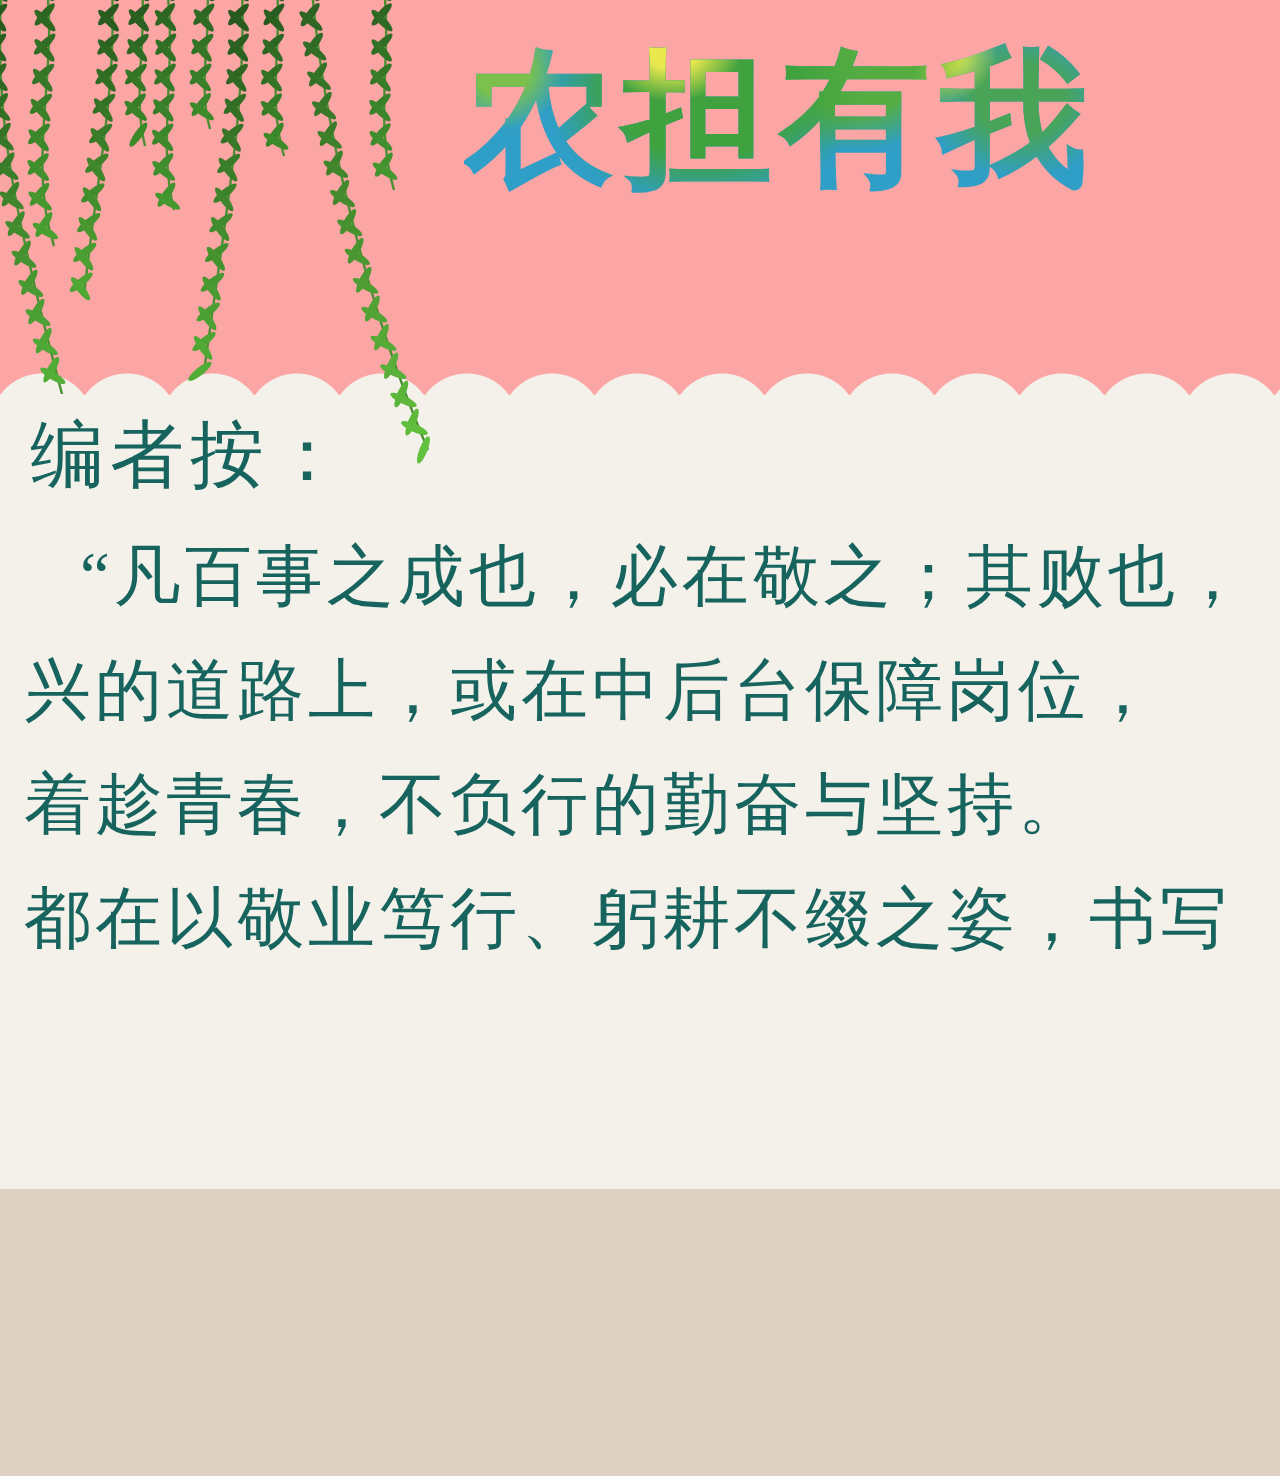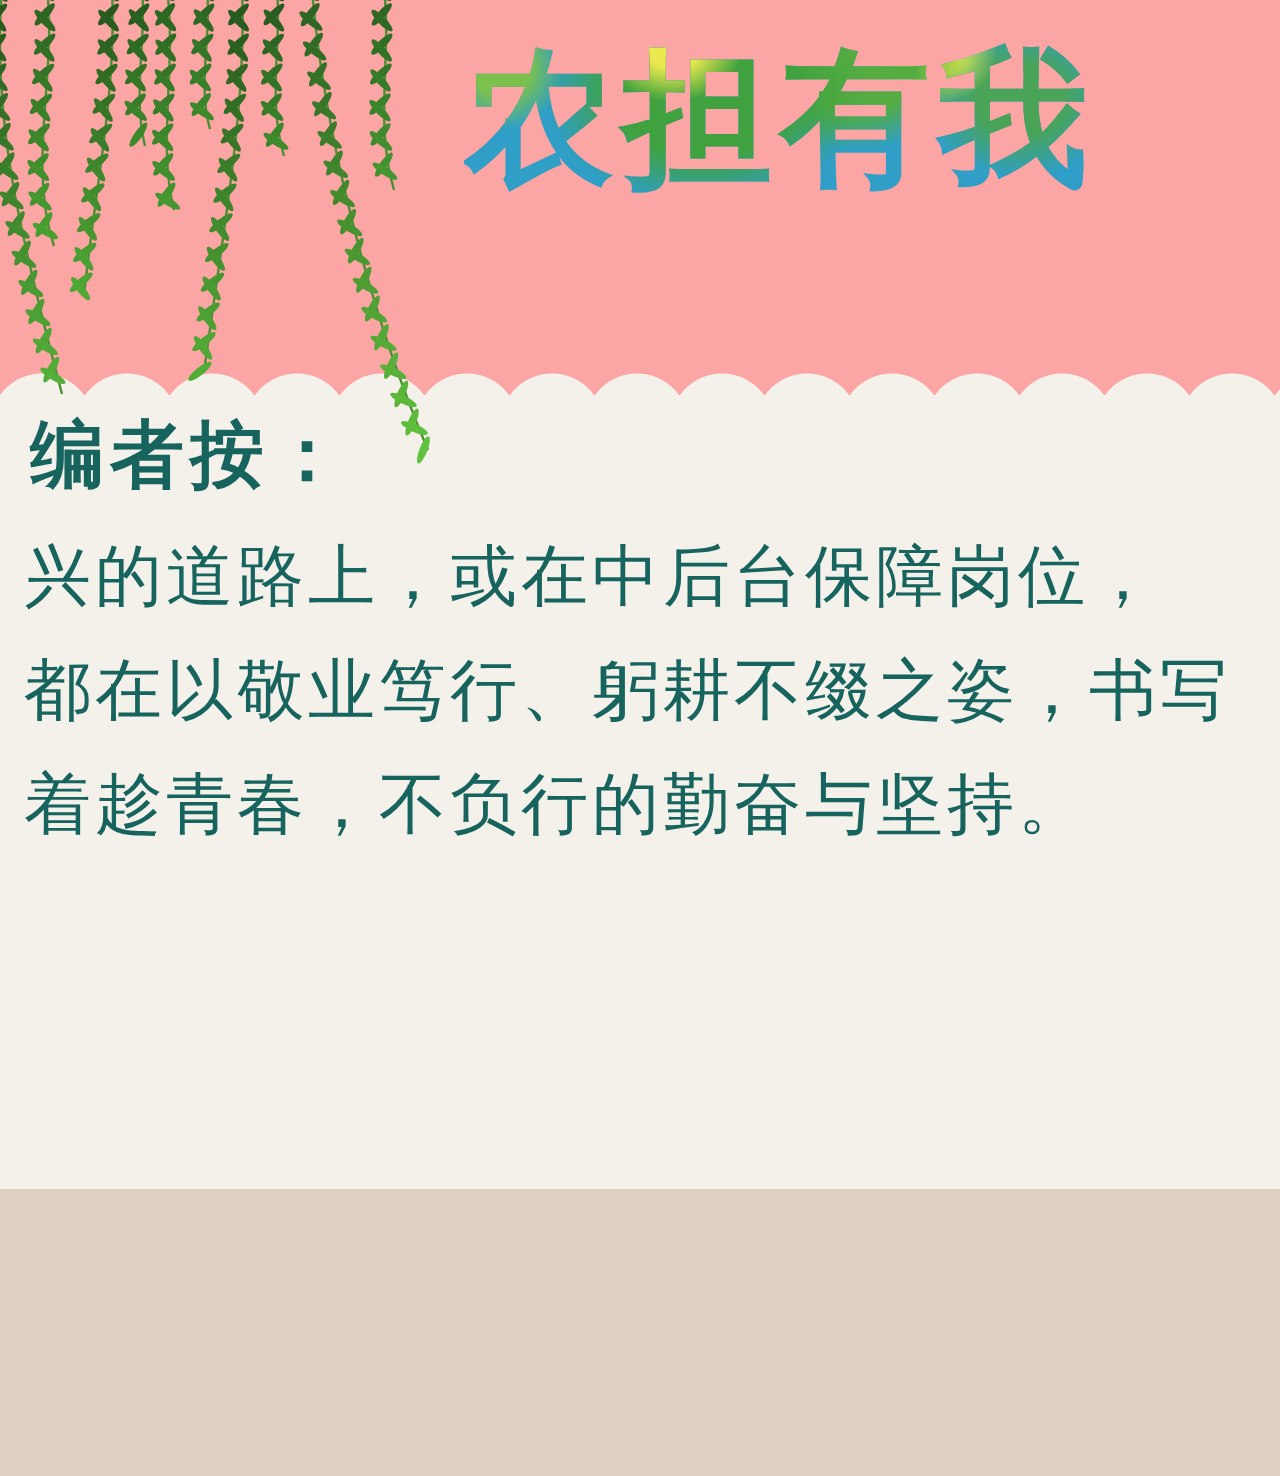--- a/index.html
+++ b/index.html
@@ -56,21 +56,21 @@
   .scallop-bottom{
     position:absolute;left:0;right:0;top:1412px;height:23px;z-index:1;
     background-image:radial-gradient(52px 52px at 42px -29px, #f3f1ea 0 51px, rgba(243,241,234,0) 52px);
     background-size:85px 80px;background-repeat:repeat-x;background-position:0 0;
   }
 
   
   .editor-label{
     margin:0 0 16px 6px;
     font-size:74px;line-height:96px;letter-spacing:6px;
-    font-weight:700;color:#17645f;
+    font-weight:400;color:#17645f;
   }
   .para .line{
     margin:0;white-space:nowrap;
     font-size:67px;line-height:114px;letter-spacing:4px;
     color:#17645f;
   }
   .para .line.indent{padding-left:56px;}
 
   
   .willow{
@@ -83,23 +83,24 @@
 <div class="stage">
 
   <div class="title">
     <div class="title-line title-line-1">农担有我</div><br>
   </div>
 
   <div class="scallop-top"></div>
   <div class="panel-body">
     <h2 class="editor-label">编者按：</h2>
     <div class="para">
+      <p class="line indent">“凡百事之成也，必在敬之；其败也，</p>
       <p class="line">兴的道路上，或在中后台保障岗位，</p>
+      <p class="line">着趁青春，不负行的勤奋与坚持。</p>
       <p class="line">都在以敬业笃行、躬耕不缀之姿，书写</p>
-      <p class="line">着趁青春，不负行的勤奋与坚持。</p>
     </div>
   </div>
   <div class="scallop-bottom"></div>
 
   <svg class="willow" width="480" height="480" viewBox="0 0 480 480">
     <g fill="none" stroke="#4a8f33" stroke-width="2.4">
       <path class="stem" d="M10,-5 C0,120 25,230 70,400"></path>
       <path class="stem" d="M55,-5 C65,80 35,170 62,252"></path>
       <path class="stem" d="M120,-5 C125,100 102,200 92,302"></path>
       <path class="stem" d="M175,-5 C185,70 165,150 182,216"></path>

